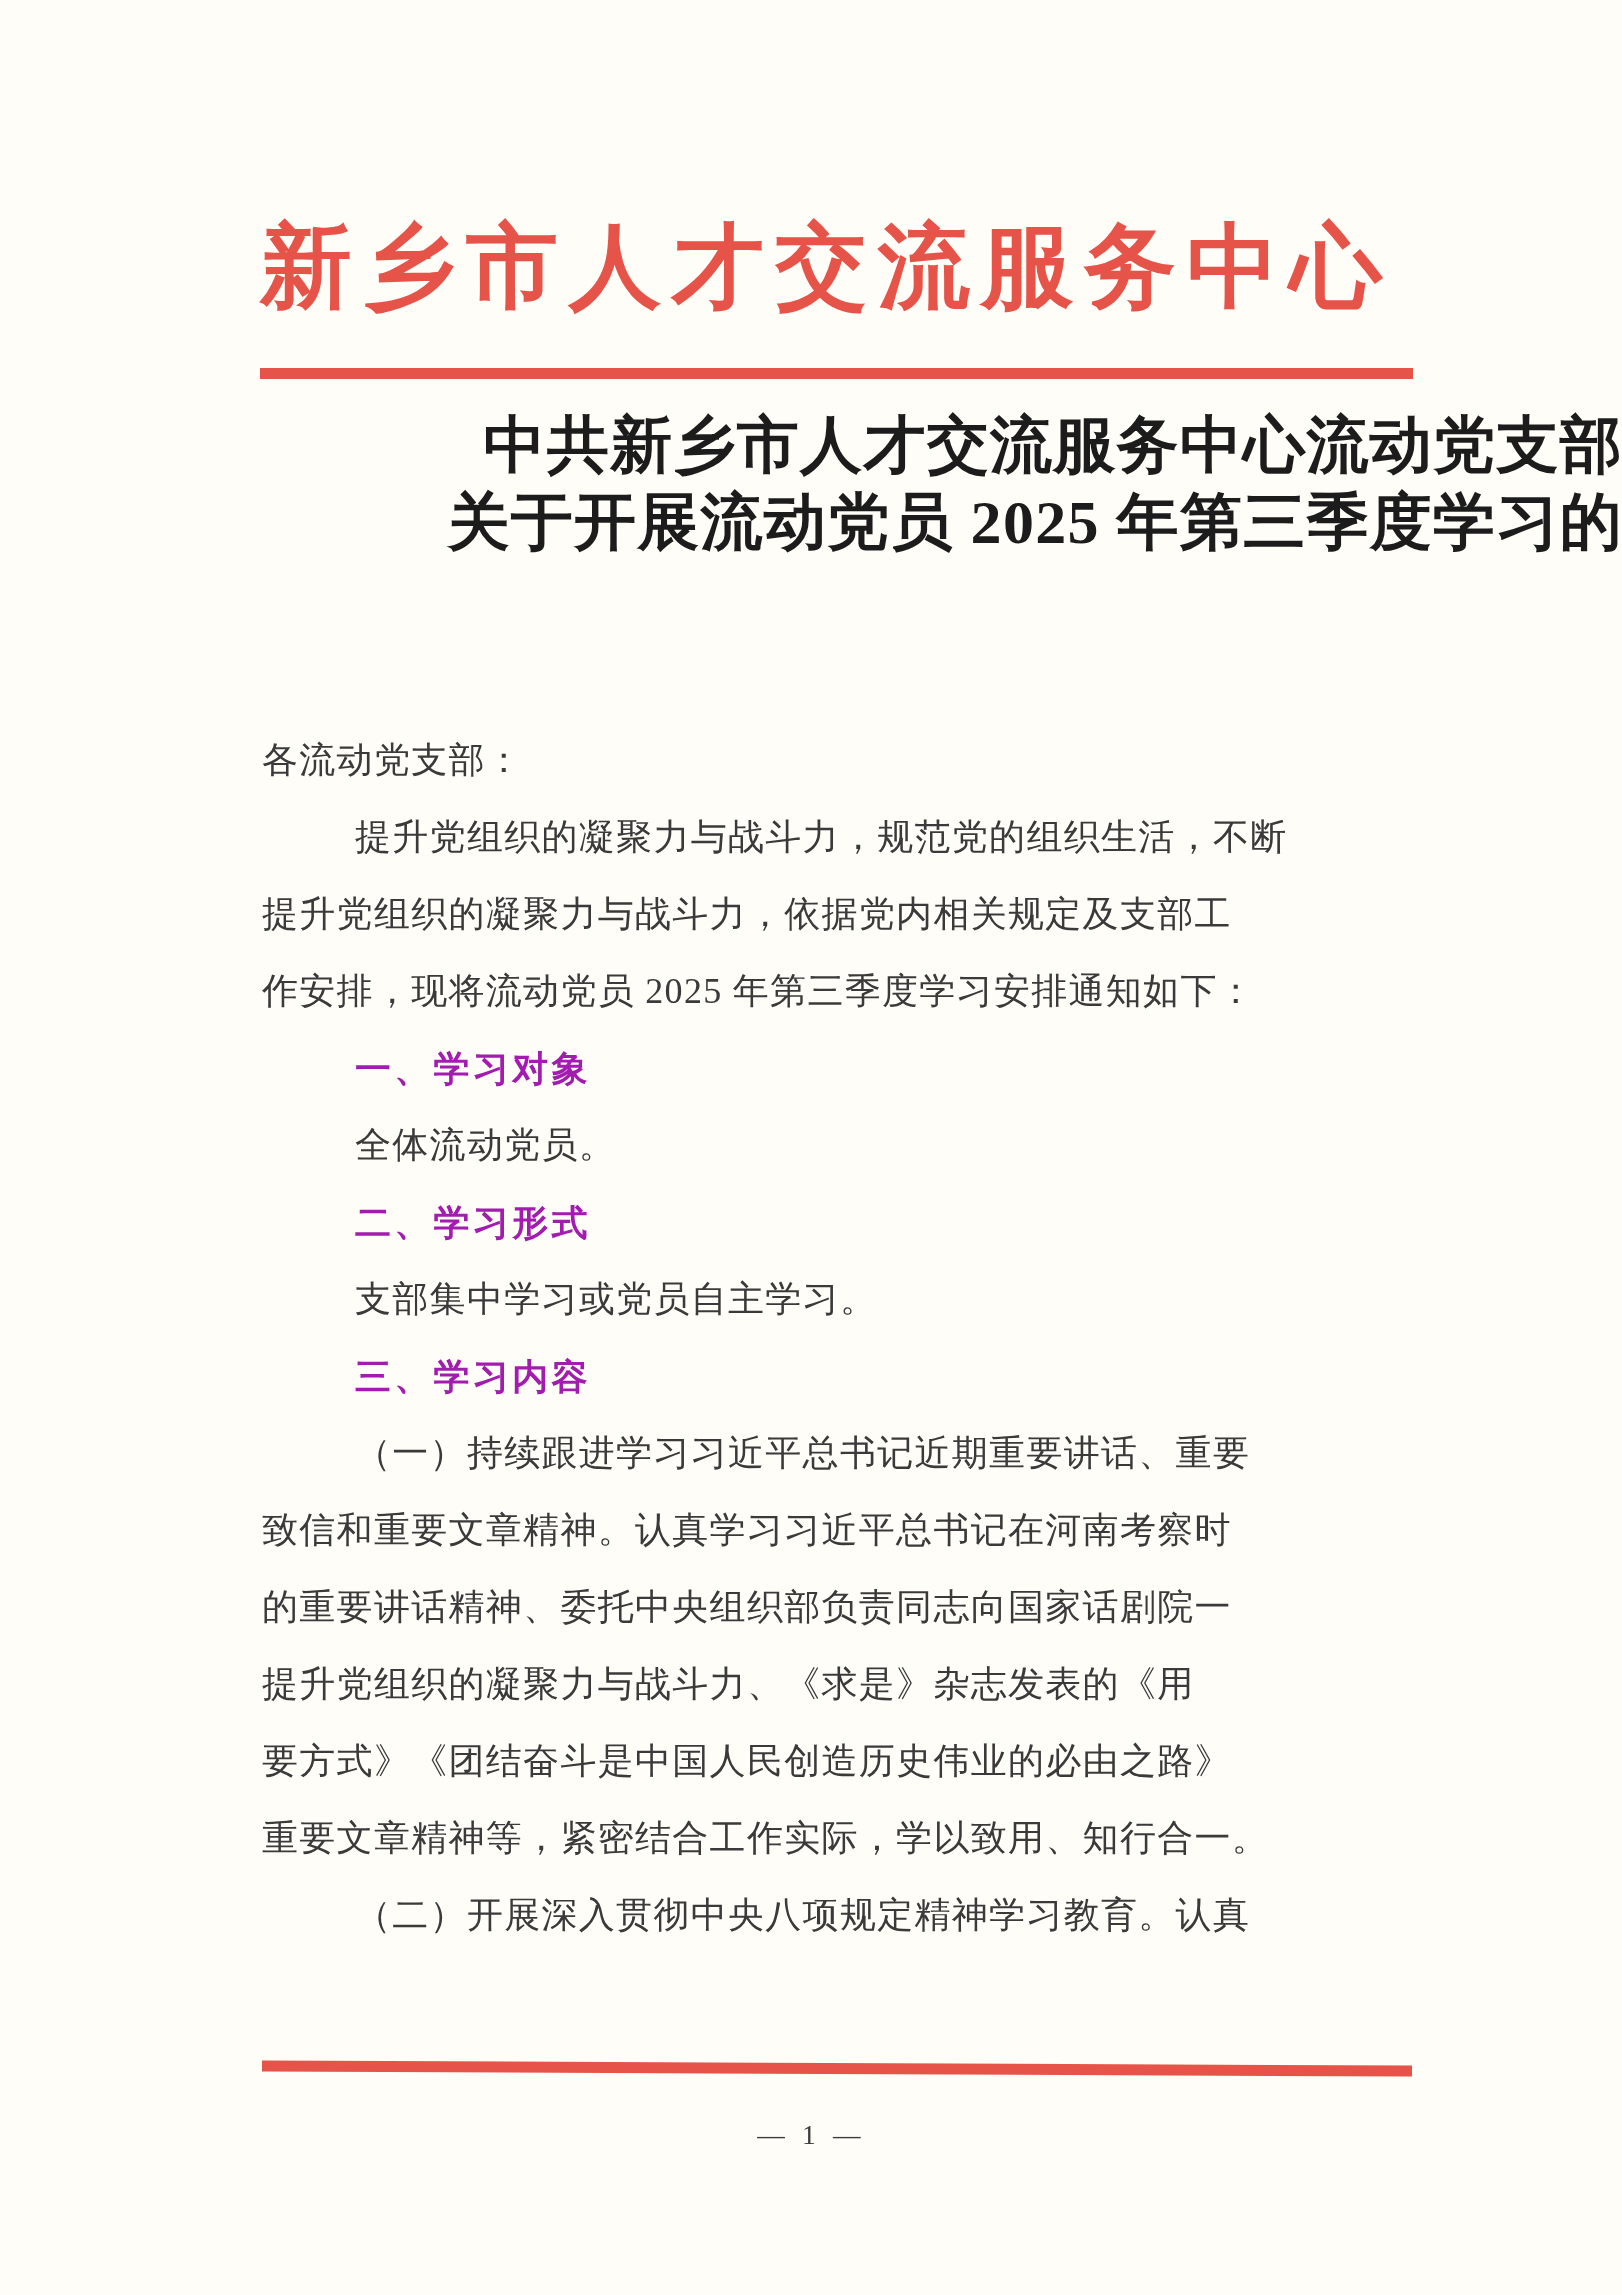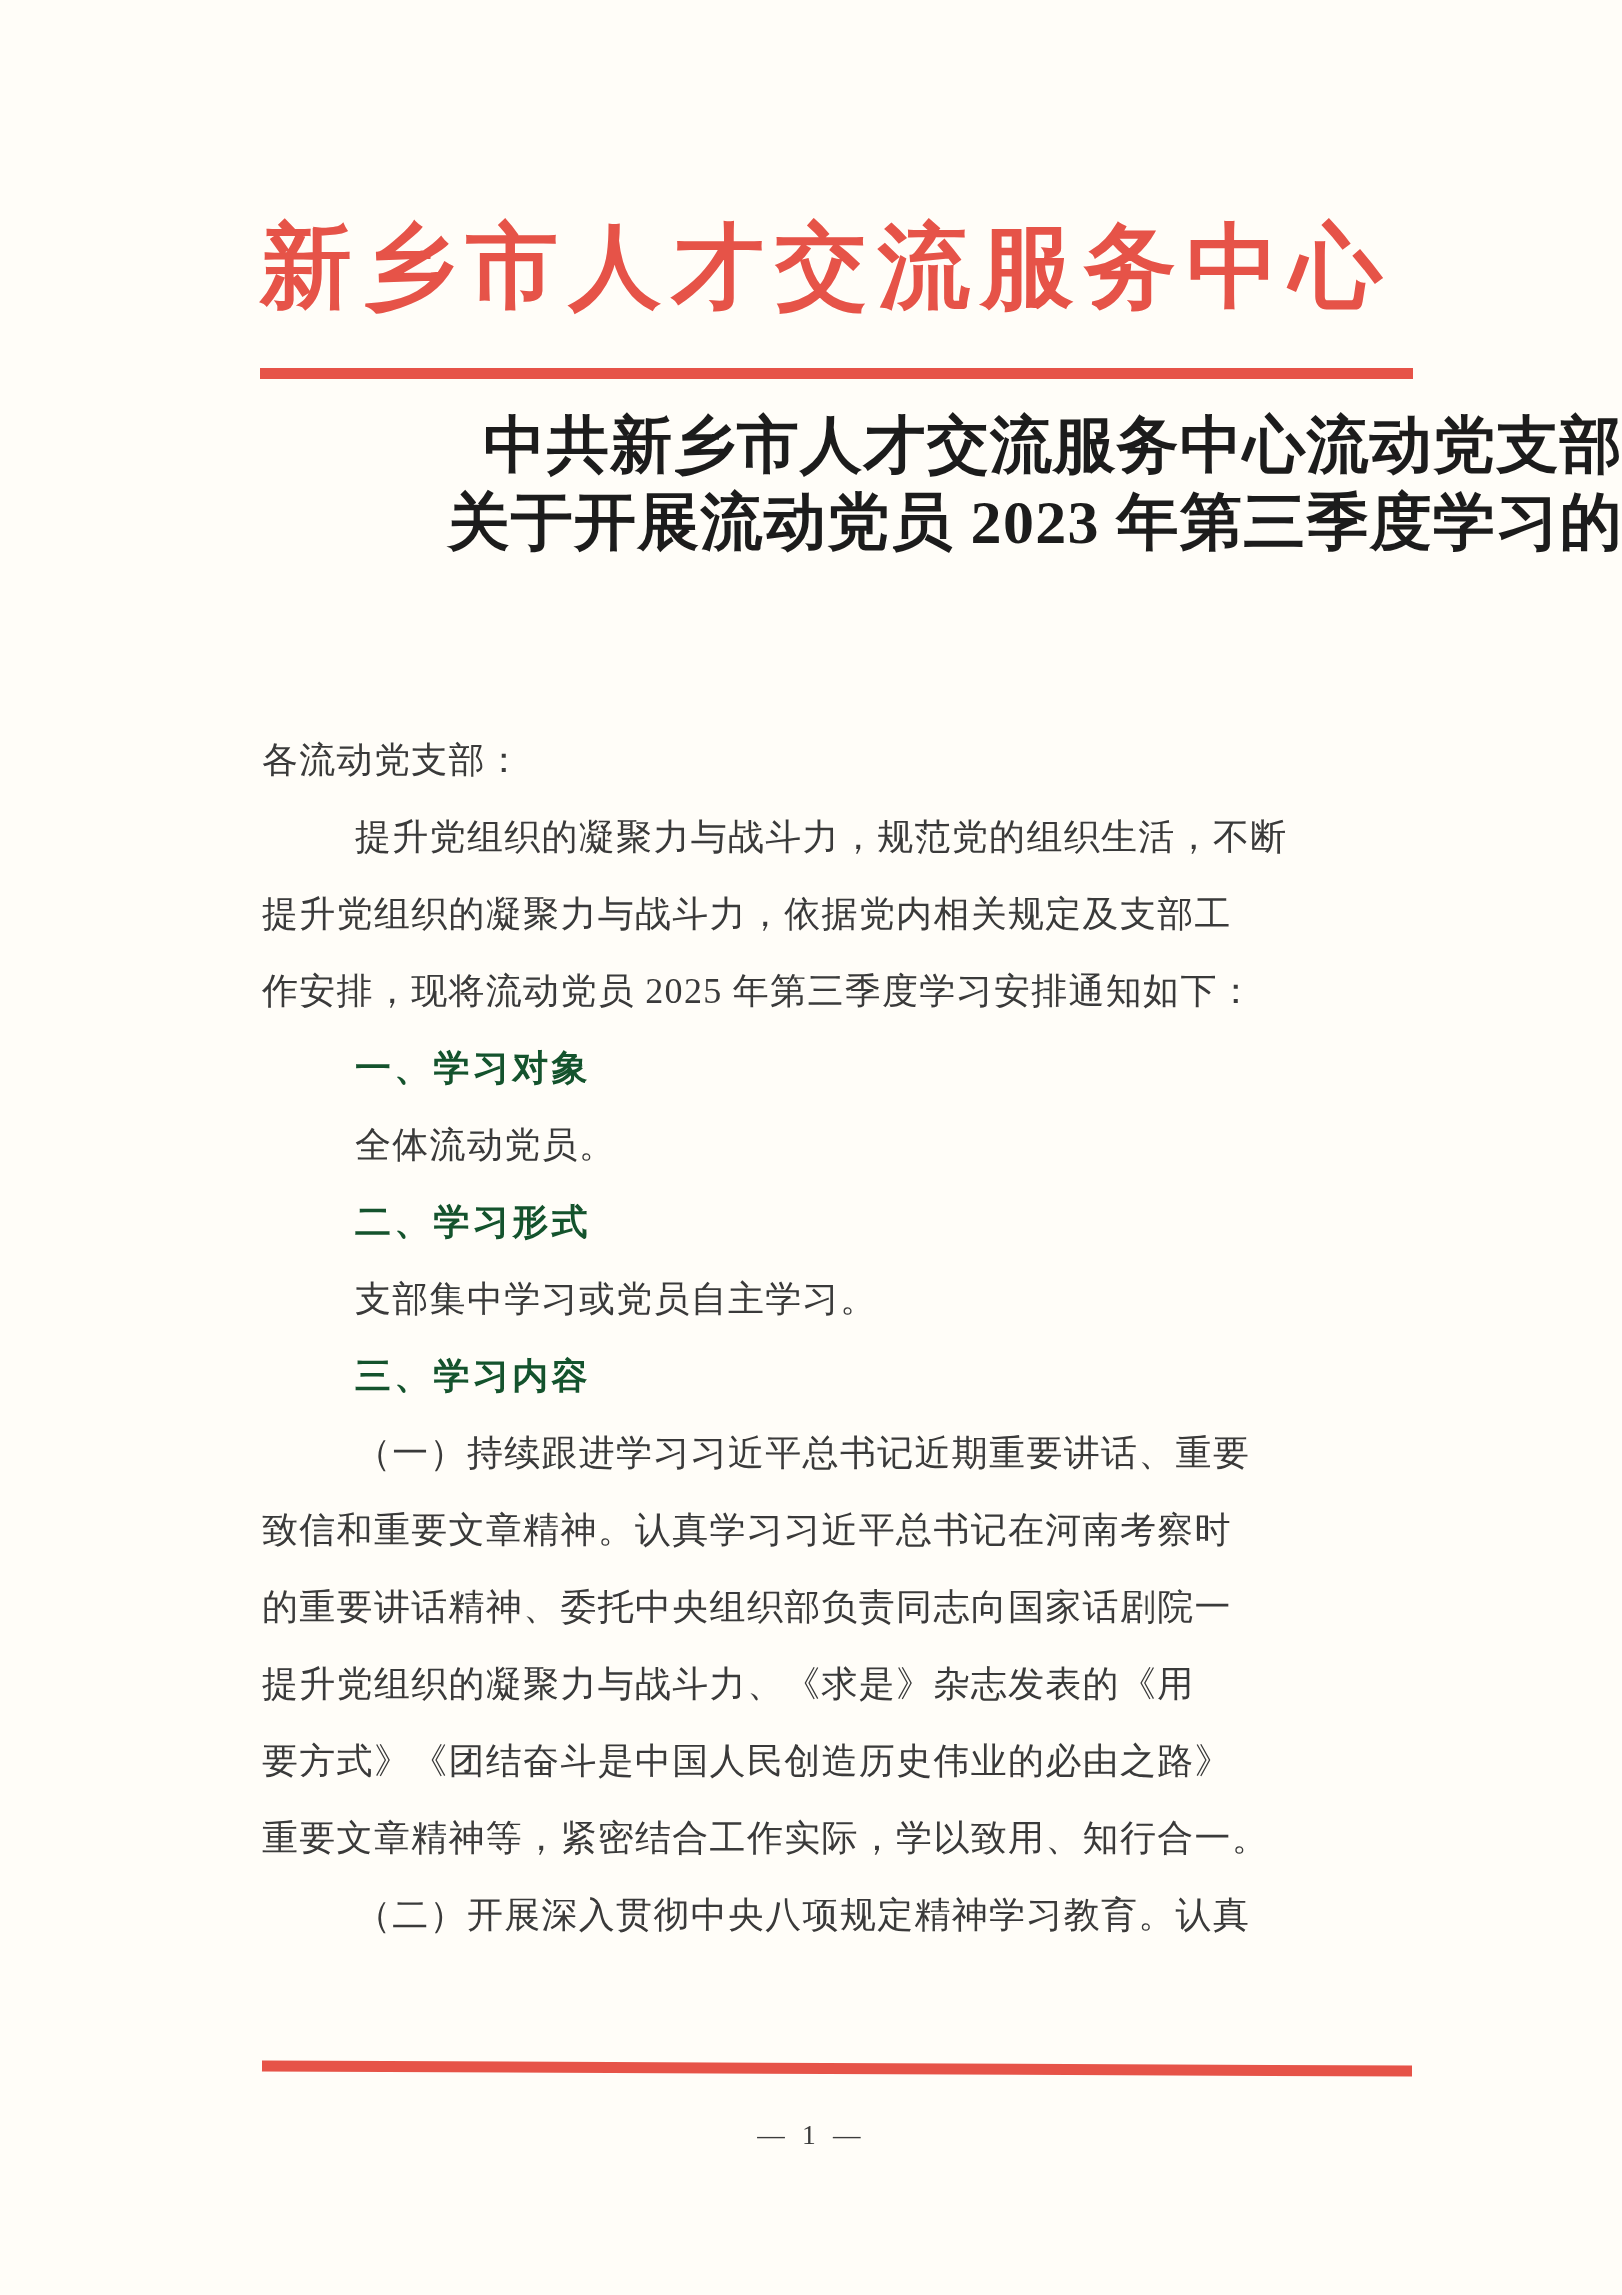--- a/index.html
+++ b/index.html
@@ -73,23 +73,23 @@
     line-height: 77px;
   }
   .doc-body .line {
     height: 77px;
     white-space: nowrap;
     letter-spacing: 1.3px;
   }
   .doc-body .line.indent { text-indent: 93px; }
   .doc-body .line.heading {
     text-indent: 93px;
-    font-family: Liberation Serif, serif;
+    font-family: Liberation Sans, sans-serif;
     font-weight: 700;
-    color: #14532d;
+    color: #a21caf;
     letter-spacing: 3.3px;
   }
   
   .page-number {
     position: absolute;
     top: 2115px;
     left: 0;
     width: 1623px;
     text-align: center;
     color: #3c3c3c;
@@ -115,21 +115,21 @@
       <span>务</span>
       <span>中</span>
       <span>心</span>
     </div>
 
   <div class="rule rule-top"></div>
 
   <div class="doc-title">
 
   <div class="title-line">中共新乡市人才交流服务中心流动党支部</div>
-      <div class="title-line">关于开展流动党员 2023 年第三季度学习的</div>
+      <div class="title-line">关于开展流动党员 2025 年第三季度学习的</div>
     </div>
 
   <div class="doc-body">
 
   <div class="line salutation">各流动党支部：</div>
       <div class="line indent">提升党组织的凝聚力与战斗力，规范党的组织生活，不断</div>
       <div class="line plain">提升党组织的凝聚力与战斗力，依据党内相关规定及支部工</div>
       <div class="line plain">作安排，现将流动党员 2025 年第三季度学习安排通知如下：</div>
       <div class="line heading">一、学习对象</div>
       <div class="line indent">全体流动党员。</div>

